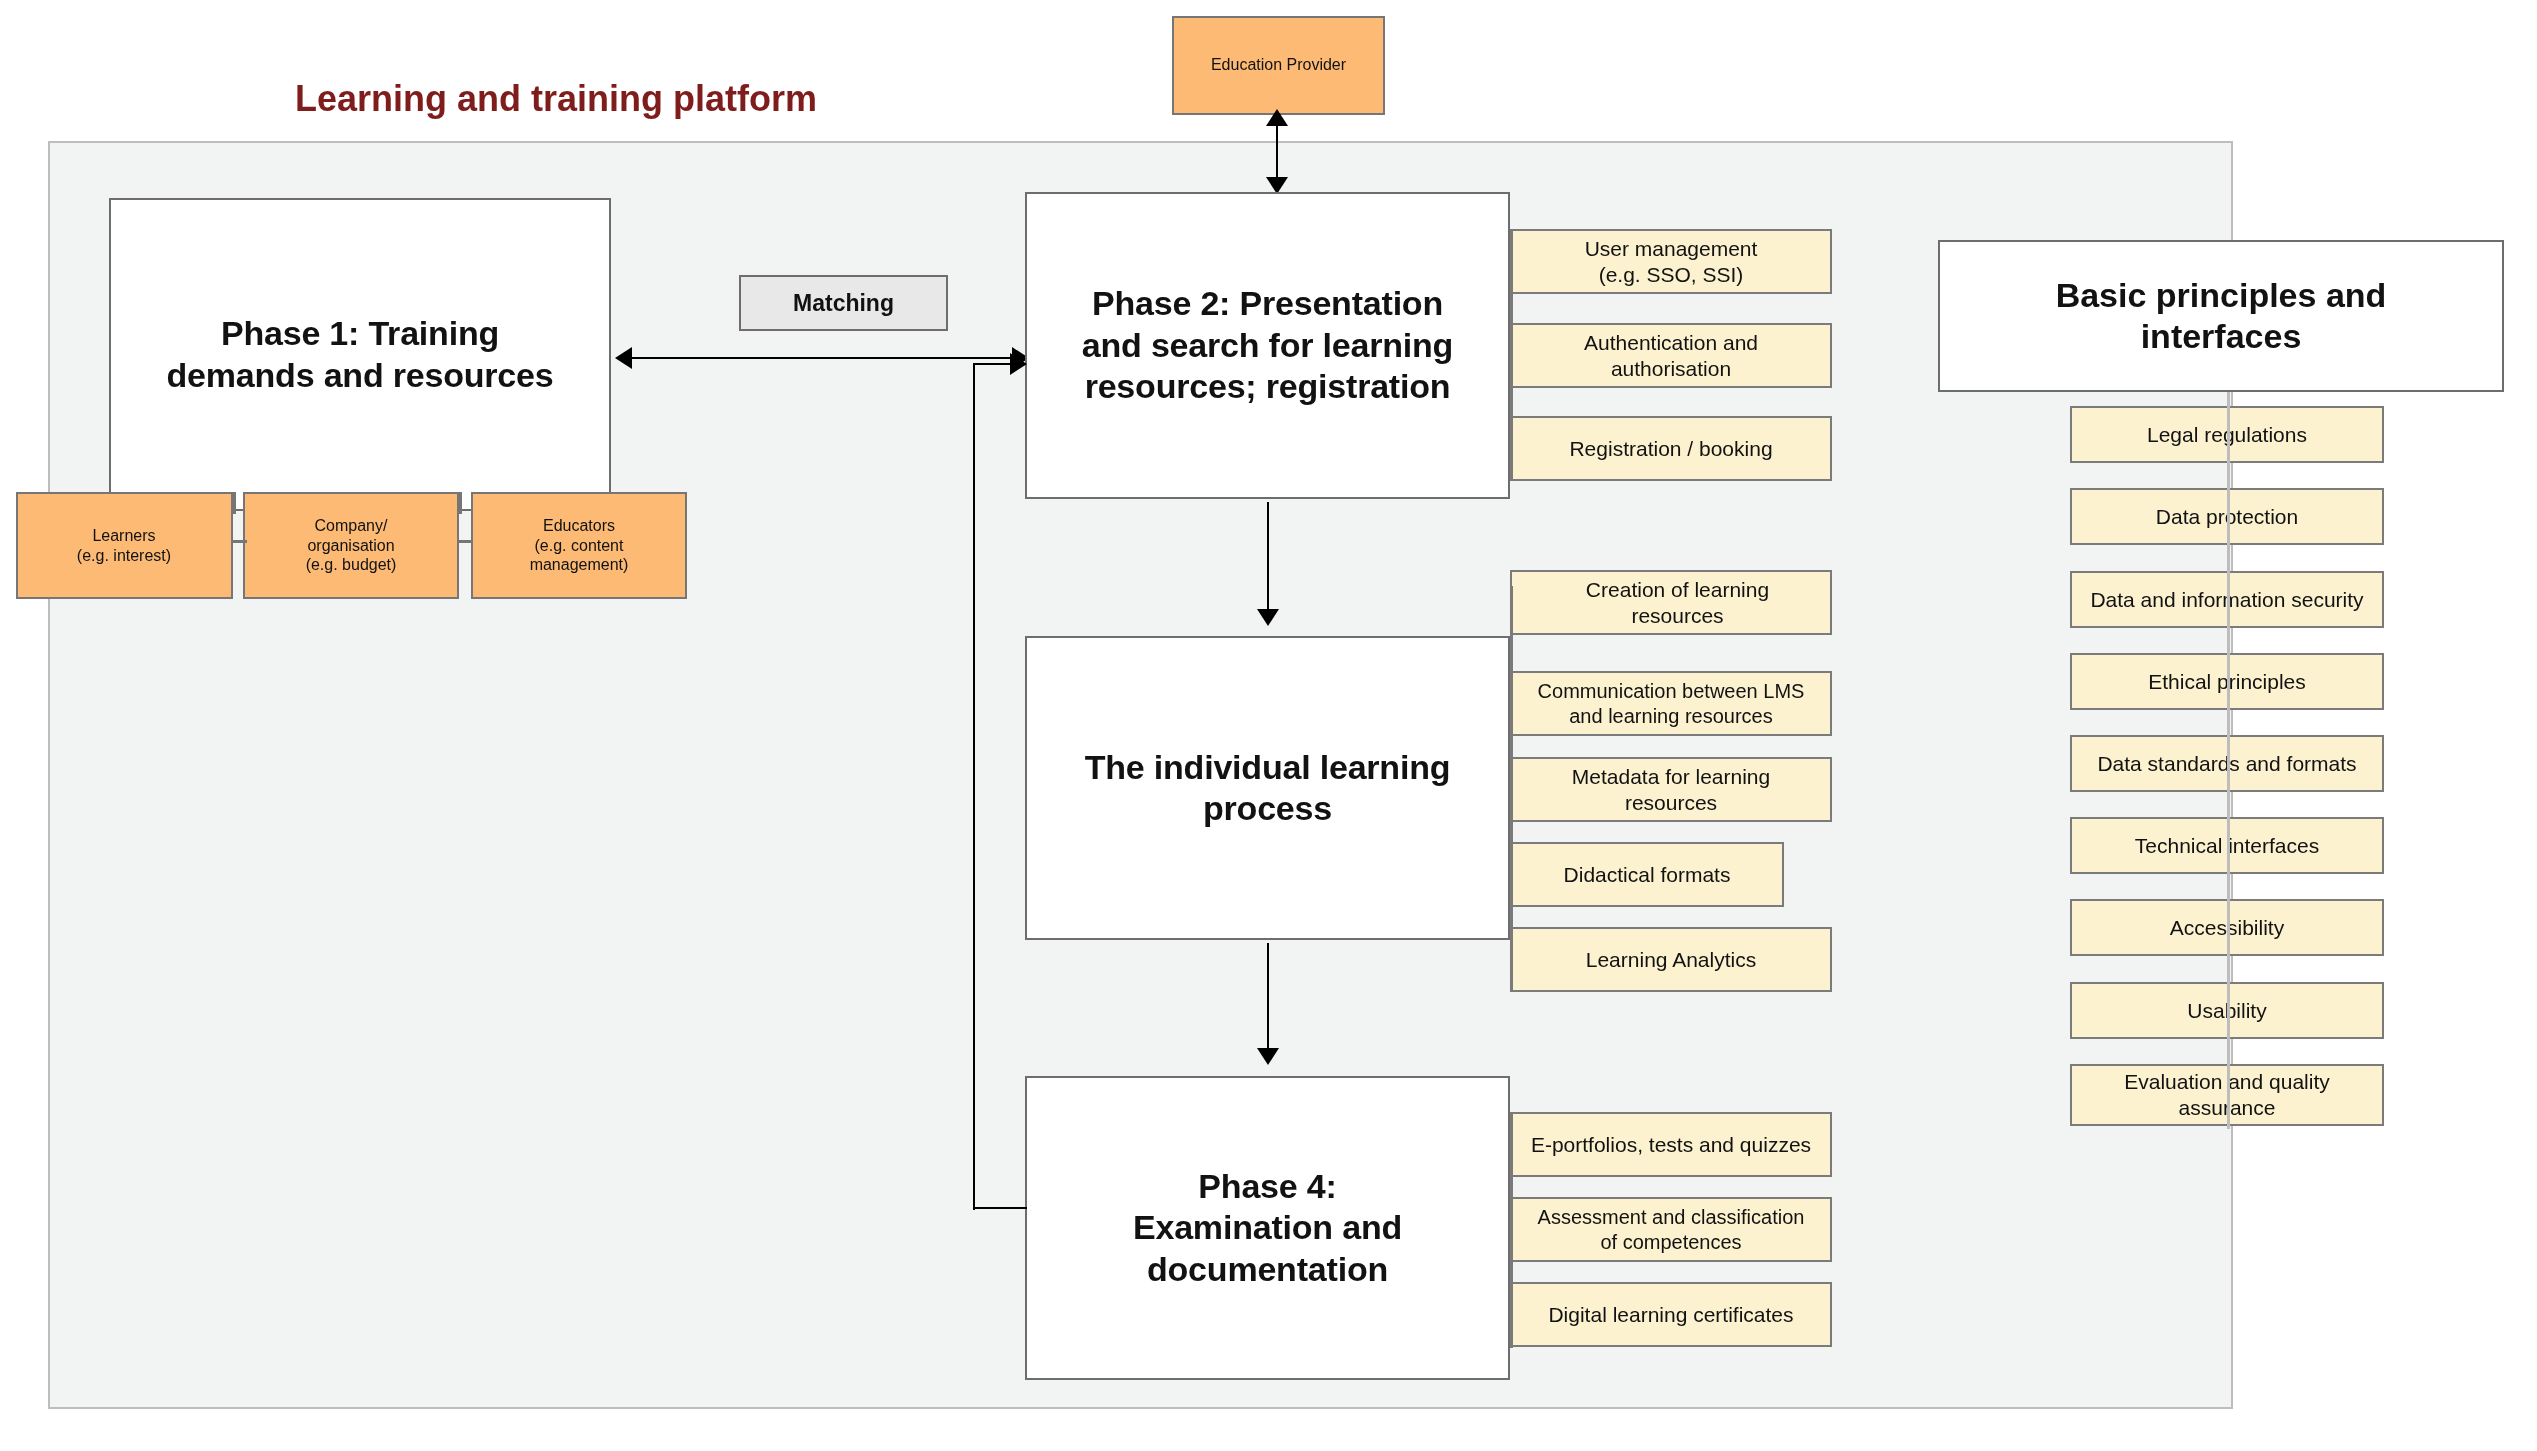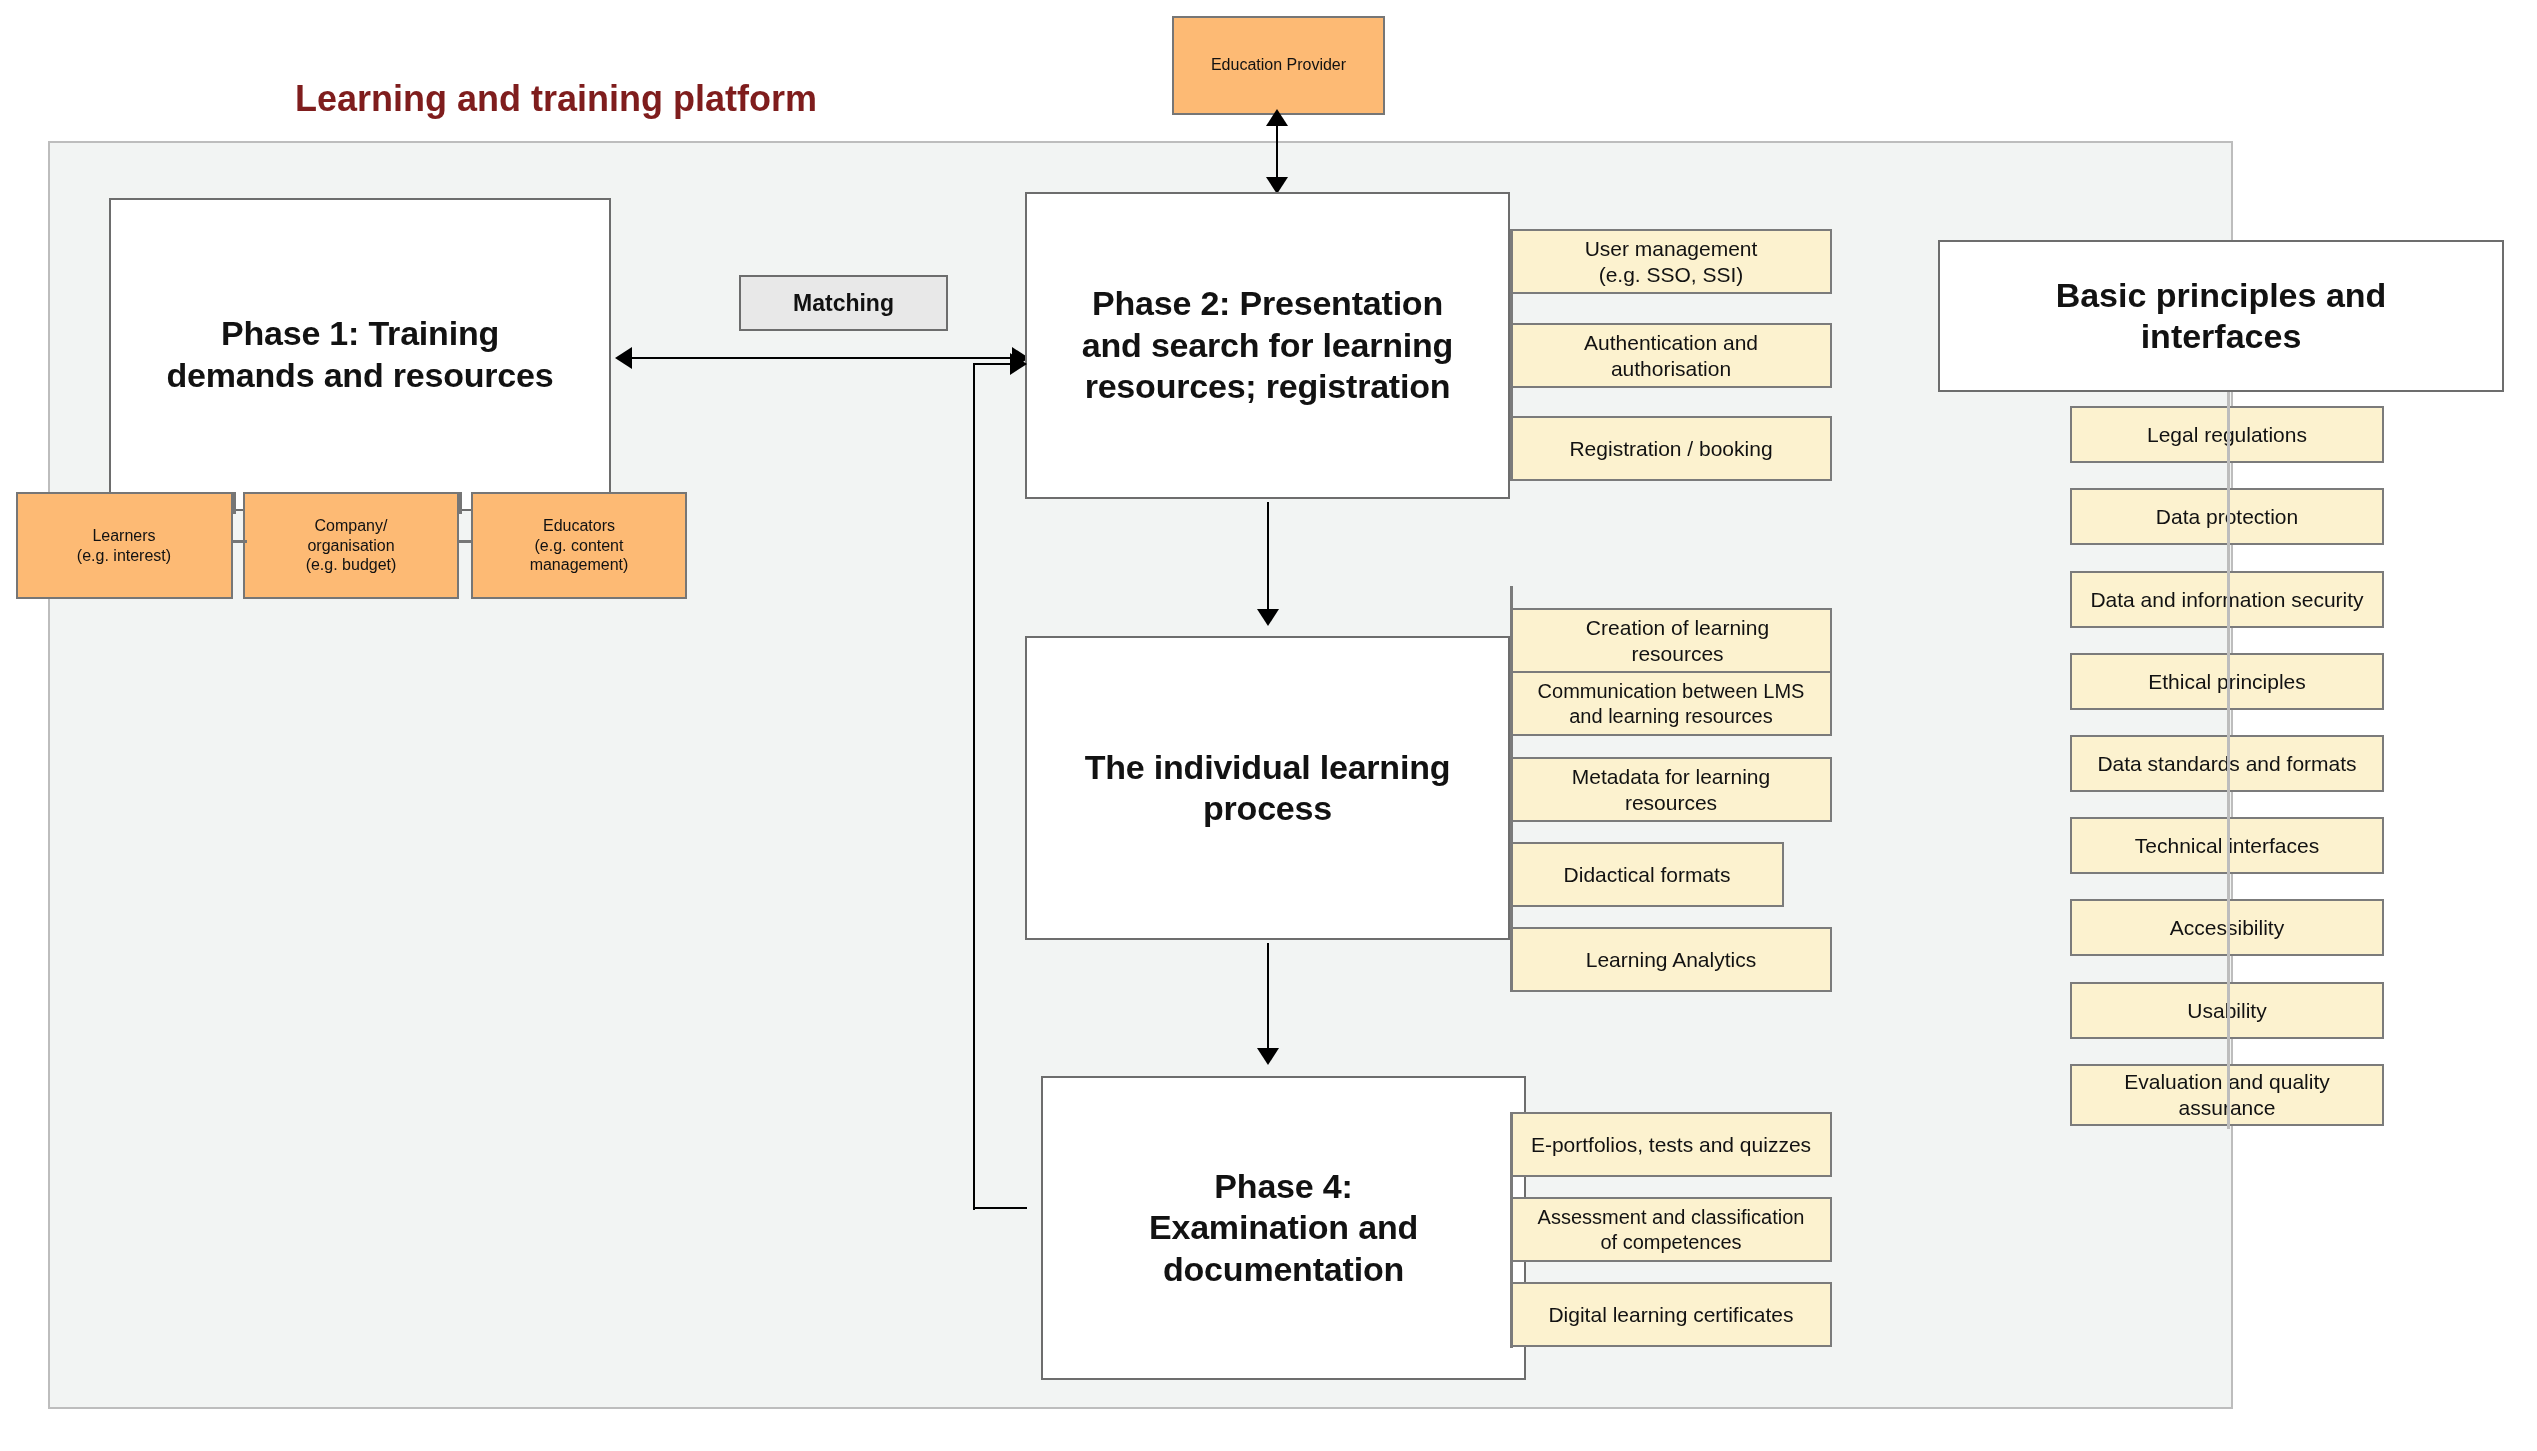--- a/index.html
+++ b/index.html
@@ -193,21 +193,21 @@
   <div class="box phase" style="left:1025px;top:636px;width:485px;height:304px;">
     <div>
       <span class="txt">The individual learning</span>
       <span class="txt">process</span>
     </div>
   </div>
 
   <div class="line v" style="left:1267px;top:502px;height:113px;"></div>
   <div class="arrow down" style="left:1257px;top:609px;"></div>
 
-  <div class="box yellow" style="left:1510px;top:608px;width:322px;height:65px;padding-left:13px;">
+  <div class="box yellow" style="left:1510px;top:570px;width:322px;height:65px;padding-left:13px;">
     <div>
       <span class="txt">Creation of learning</span>
       <span class="txt">resources</span>
     </div>
   </div>
   <div class="box yellow small" style="left:1510px;top:671px;width:322px;height:65px;">
     <div>
       <span class="txt">Communication  between  LMS</span>
       <span class="txt">and learning  resources</span>
     </div>
@@ -219,21 +219,21 @@
     </div>
   </div>
   <div class="box yellow" style="left:1510px;top:842px;width:274px;height:65px;">
     <span class="txt">Didactical formats</span>
   </div>
   <div class="box yellow" style="left:1510px;top:927px;width:322px;height:65px;">
     <span class="txt">Learning Analytics</span>
   </div>
   <div class="stub v" style="left:1510px;top:586px;height:406px;"></div>
 
-  <div class="box phase" style="left:1025px;top:1076px;width:485px;height:304px;margin-left:16px;">
+  <div class="box phase" style="left:1025px;top:1076px;width:485px;height:304px;">
     <div>
       <span class="txt">Phase 4:</span>
       <span class="txt">Examination and</span>
       <span class="txt">documentation</span>
     </div>
   </div>
 
   <div class="line v" style="left:1267px;top:943px;height:112px;"></div>
   <div class="arrow down" style="left:1257px;top:1048px;"></div>
 

